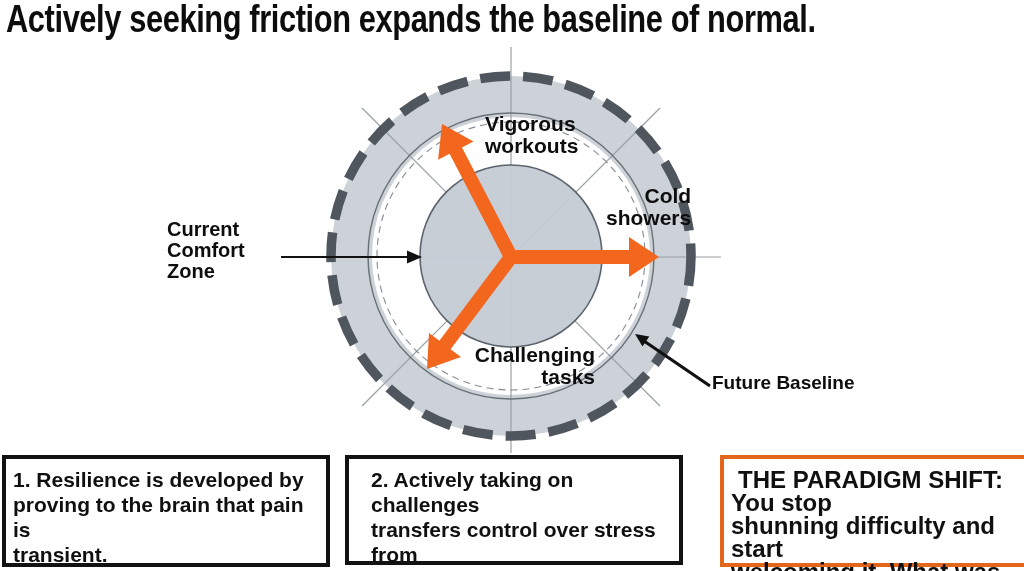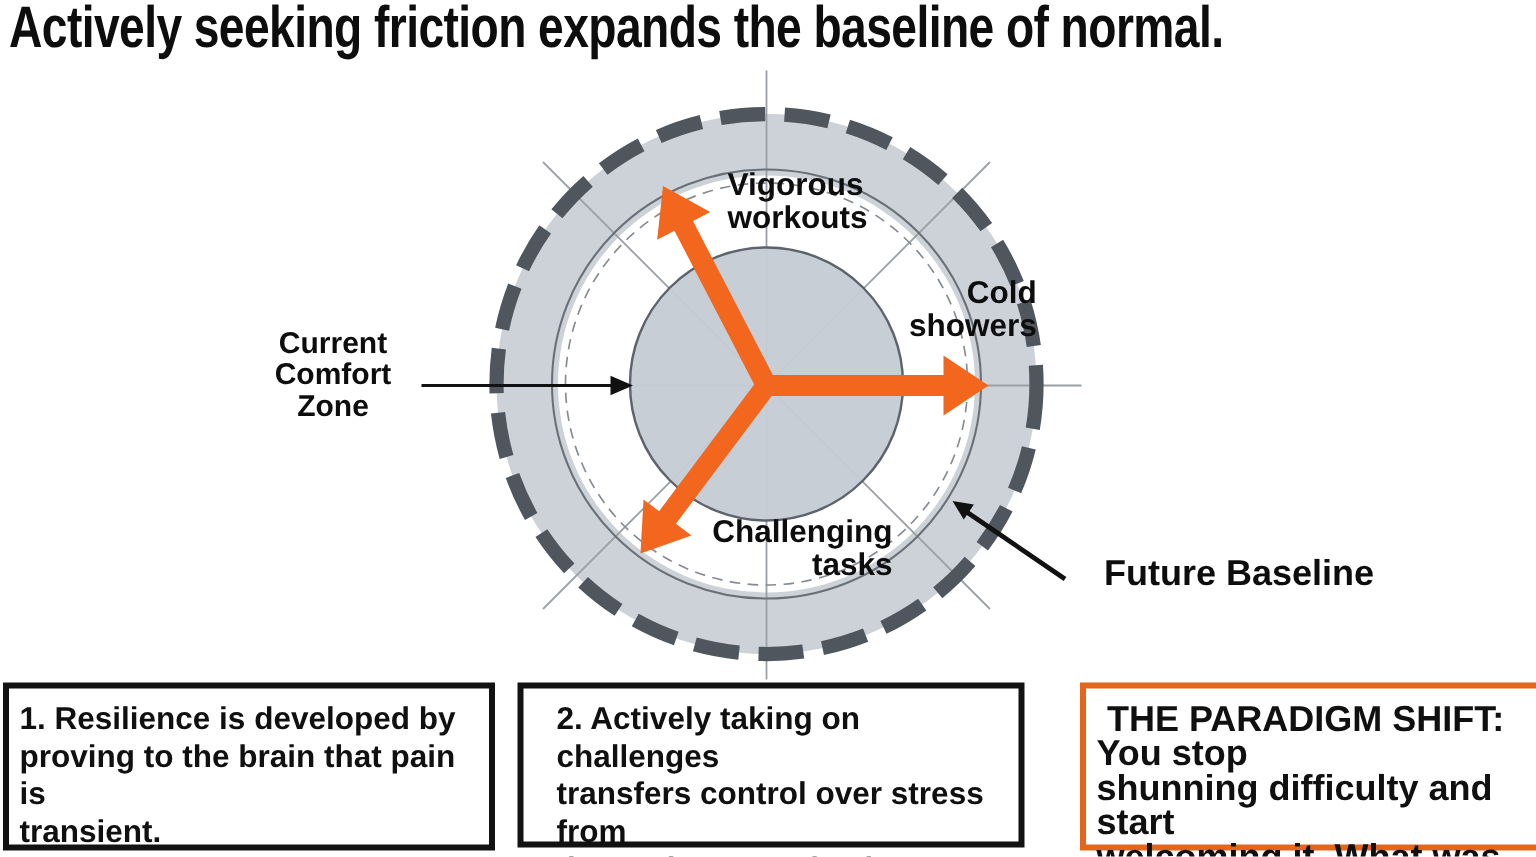--- a/index.html
+++ b/index.html
@@ -16,22 +16,22 @@
     transform:scaleX(0.79);transform-origin:0 0;
   }
   .diagram-svg{position:absolute;left:270px;top:40px;}
   .dlabel{
     position:absolute;font-weight:bold;white-space:pre-line;
     font-size:21px;line-height:22px;color:#0d0d0d;
   }
   .lbl-vigorous{left:485px;top:113px;text-align:left;}
   .lbl-cold{left:606px;top:185px;text-align:right;}
   .lbl-challenging{left:443px;top:344px;width:152px;text-align:right;}
-  .lbl-comfort{left:167px;top:219px;width:110px;text-align:center;font-size:20px;line-height:21px;}
-  .lbl-future{left:736px;top:372px;font-size:24px;white-space:nowrap;}
+  .lbl-comfort{left:167px;top:219px;width:110px;text-align:left;font-size:20px;line-height:21px;}
+  .lbl-future{left:712px;top:372px;font-size:19px;white-space:nowrap;}
   .bottom-box{
     position:absolute;top:455px;height:112px;box-sizing:border-box;
     background:#ffffff;
     font-weight:bold;font-size:21px;line-height:25px;
     padding:8px 6px 0 7px;white-space:pre-line;color:#101010;
   }
   .box-1{left:2px;width:328px;border:4px solid #121212;}
   .box-2{left:345px;width:338px;height:110px;border:4px solid #121212;padding-left:22px;}
   .box-3{left:720px;width:330px;border:4px solid #e2661c;font-size:24px;line-height:23px;text-indent:7px;padding-top:9px;}
 </style>

